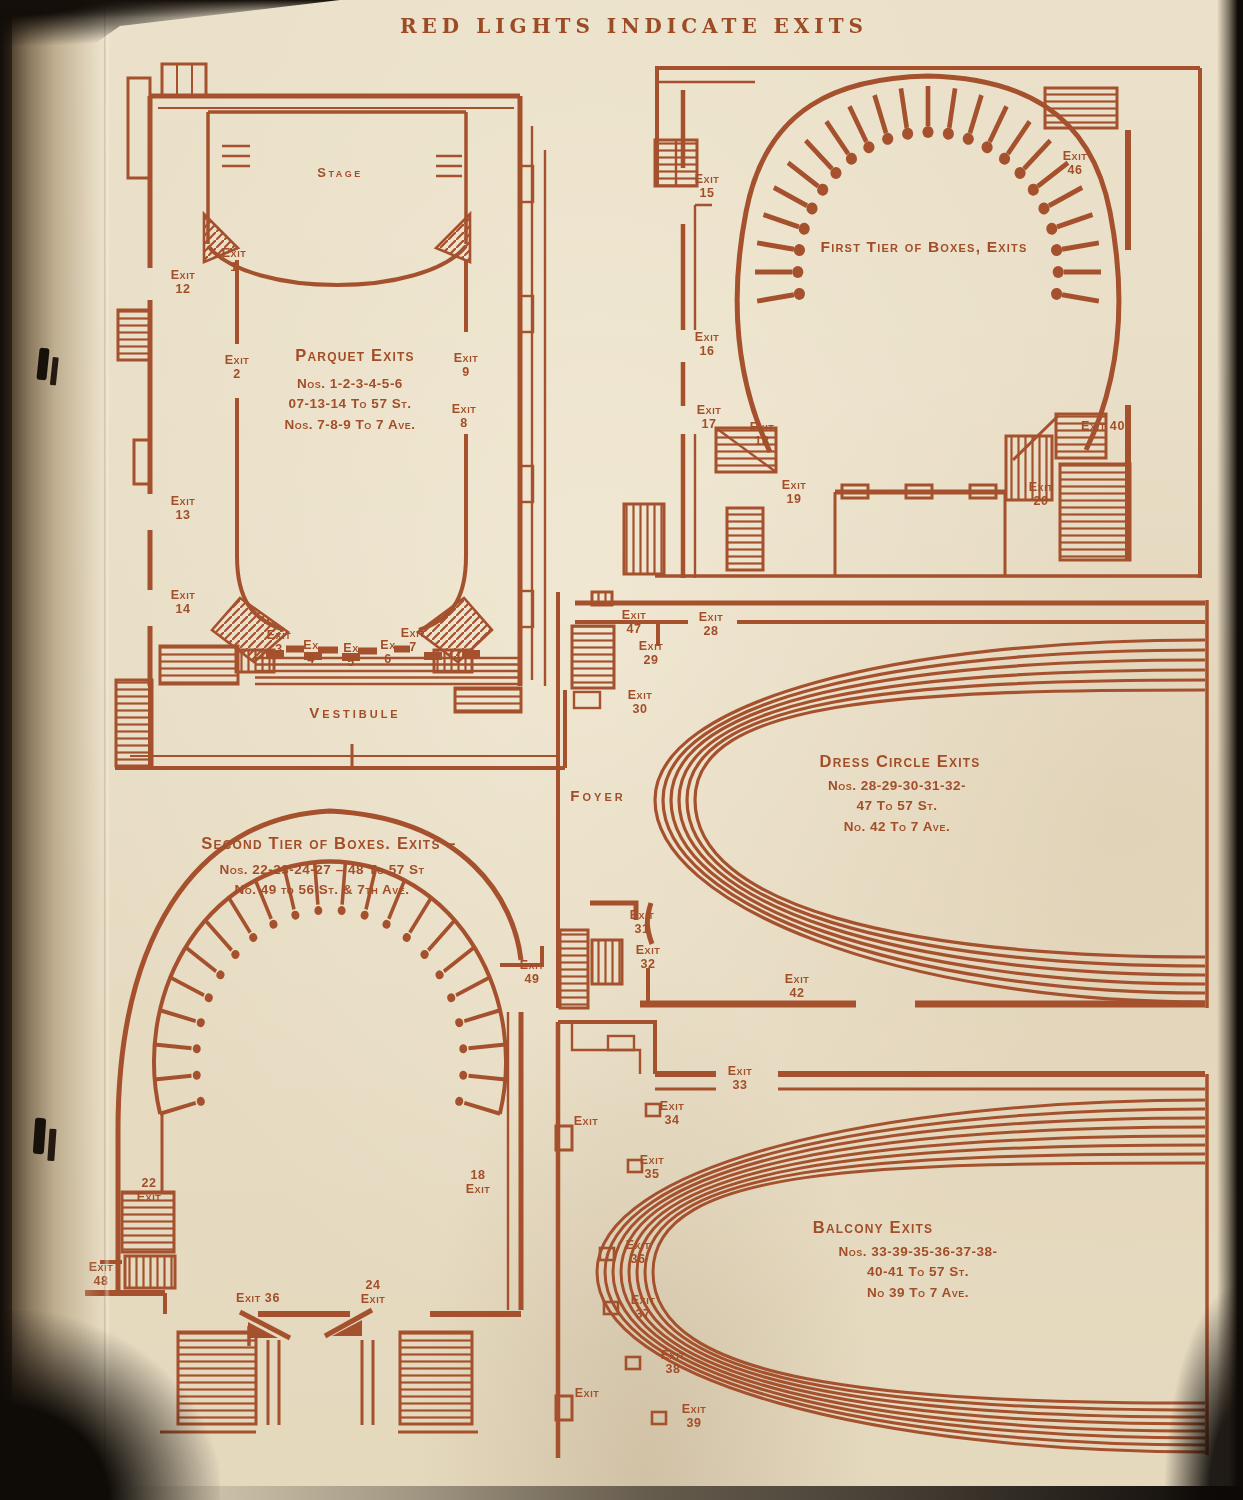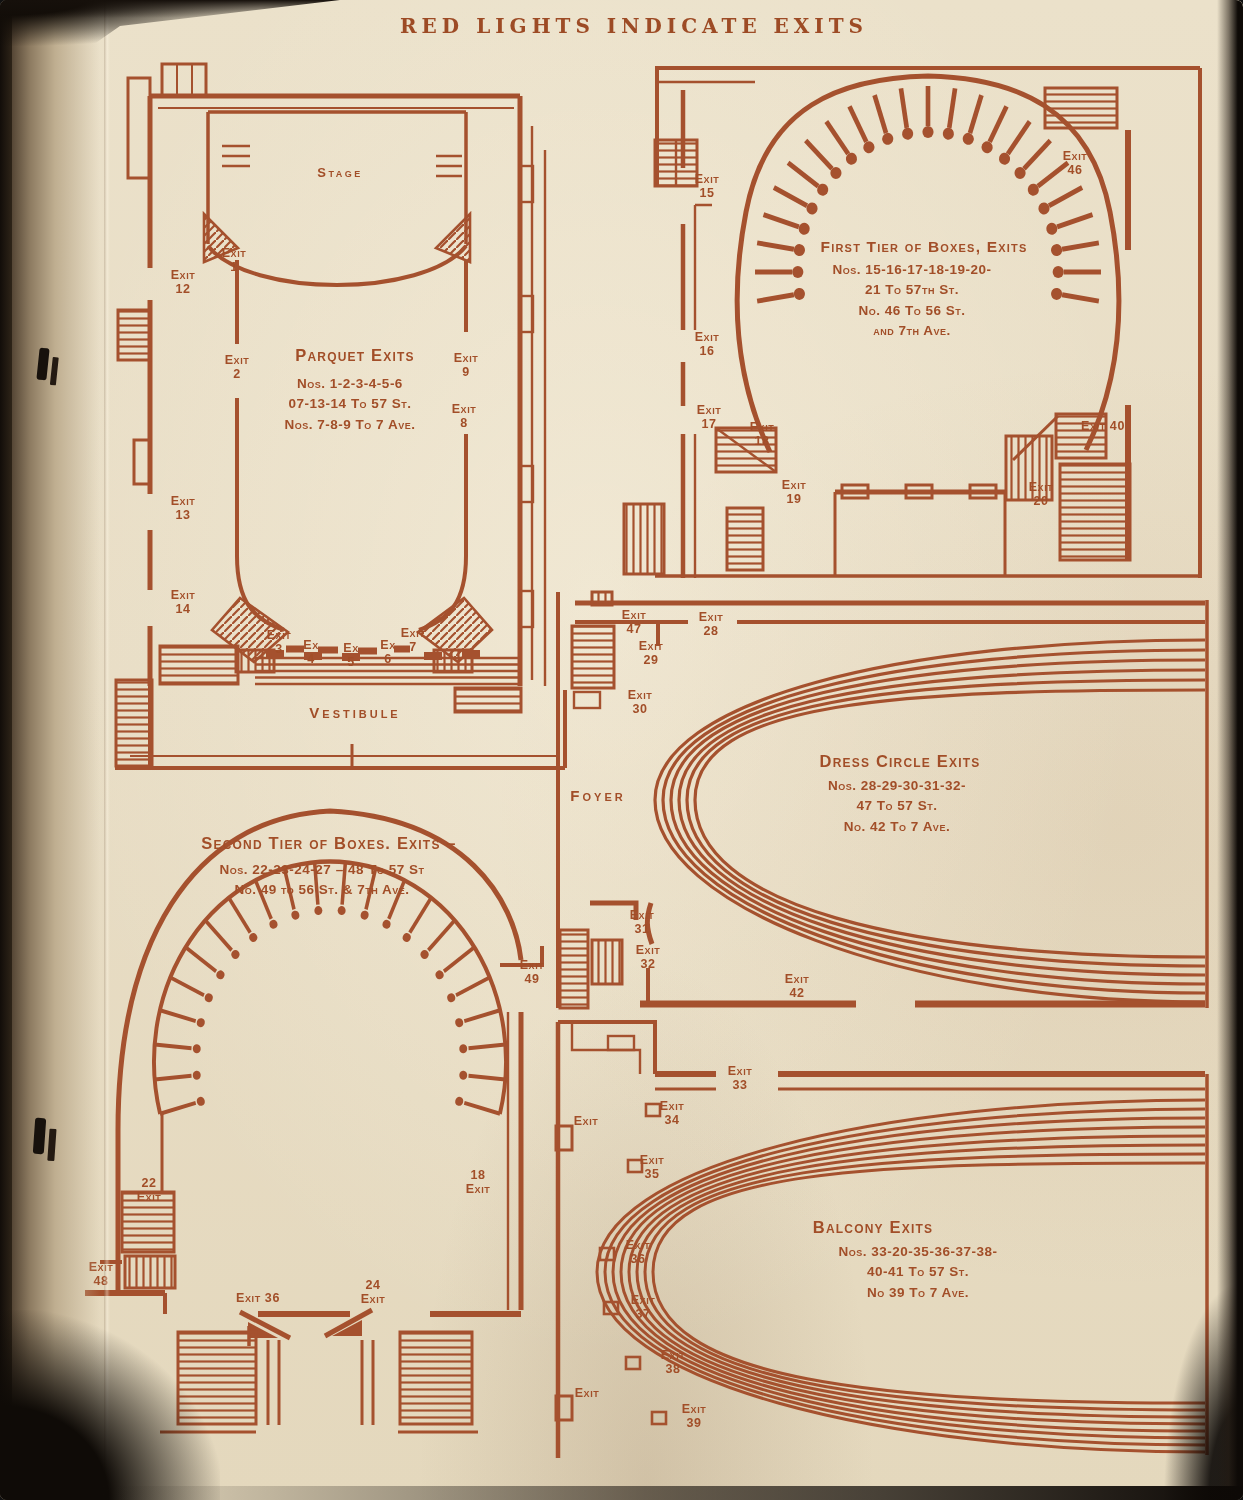--- a/index.html
+++ b/index.html
@@ -1,17 +1,17 @@
 <!DOCTYPE html>
 <html><head>
 <meta charset="utf-8">
 <style>
   html,body{margin:0;padding:0;background:#111;}
   #page{position:relative;width:1243px;height:1500px;overflow:hidden;
-        background:#e8ddc5;font-family:"Liberation Sans",sans-serif;border-radius:7px;}
+        background:#e8ddc5;font-family:"Liberation Sans",sans-serif;}
   
   #paper-tone{position:absolute;inset:0;
     background:
       radial-gradient(ellipse at 48% 40%, rgba(255,250,235,.35), rgba(0,0,0,0) 60%),
       radial-gradient(ellipse at 90% 55%, rgba(170,130,85,.10), rgba(0,0,0,0) 40%),
       radial-gradient(ellipse at 52% 99%, rgba(120,90,60,.18), rgba(0,0,0,0) 25%),
       linear-gradient(180deg,#ebe1ca 0%,#e8ddc5 45%,#e4d8bd 100%);}
   
   .edge{position:absolute;pointer-events:none;}
   #edge-left{left:0;top:0;bottom:0;width:100px;
@@ -445,24 +445,20 @@
 6</div>
   <div class="lbl" style="left:413px;top:626px">Exit
 7</div>
   <div class="lbl room" style="left:355px;top:705px">Vestibule</div>
 
   <div class="lbl" style="left:707px;top:172px">Exit
 15</div>
   <div class="lbl" style="left:1075px;top:149px">Exit
 46</div>
   <div class="lbl big" style="left:915px;top:238px;font-size:15.5px">First Tier of Boxes, Exits</div>
-  <div class="lbl note" style="left:912px;top:260px">Nos. 15-16-17-18-19-20-
-21 To 57th St.
-No. 46 To 56 St.
-and 7th Ave.</div>
   <div class="lbl" style="left:707px;top:330px">Exit
 16</div>
   <div class="lbl" style="left:709px;top:403px">Exit
 17</div>
   <div class="lbl" style="left:762px;top:420px">Exit
 18</div>
   <div class="lbl" style="left:794px;top:478px">Exit
 19</div>
   <div class="lbl" style="left:1103px;top:419px">Exit 40</div>
   <div class="lbl" style="left:1041px;top:480px">Exit
@@ -513,21 +509,21 @@
   <div class="lbl" style="left:638px;top:1238px">Exit
 36</div>
   <div class="lbl" style="left:643px;top:1293px">Exit
 37</div>
   <div class="lbl" style="left:673px;top:1348px">Exit
 38</div>
   <div class="lbl" style="left:587px;top:1386px">Exit</div>
   <div class="lbl" style="left:694px;top:1402px">Exit
 39</div>
   <div class="lbl big" style="left:864px;top:1218px">Balcony Exits</div>
-  <div class="lbl note" style="left:918px;top:1242px">Nos. 33-20-35-36-37-38-
+  <div class="lbl note" style="left:918px;top:1242px">Nos. 33-39-35-36-37-38-
 40-41 To 57 St.
 No 39 To 7 Ave.</div>
 
   <div class="edge" id="edge-left"></div>
   <div class="edge" id="edge-left-dark"></div>
   <div class="edge" id="crease"></div>
   <div class="staple" id="staple-top"></div>
   <div class="staple" id="staple-bottom"></div>
   <div class="edge" id="corner-tl"></div>
   <div class="edge" id="corner-bl"></div>

